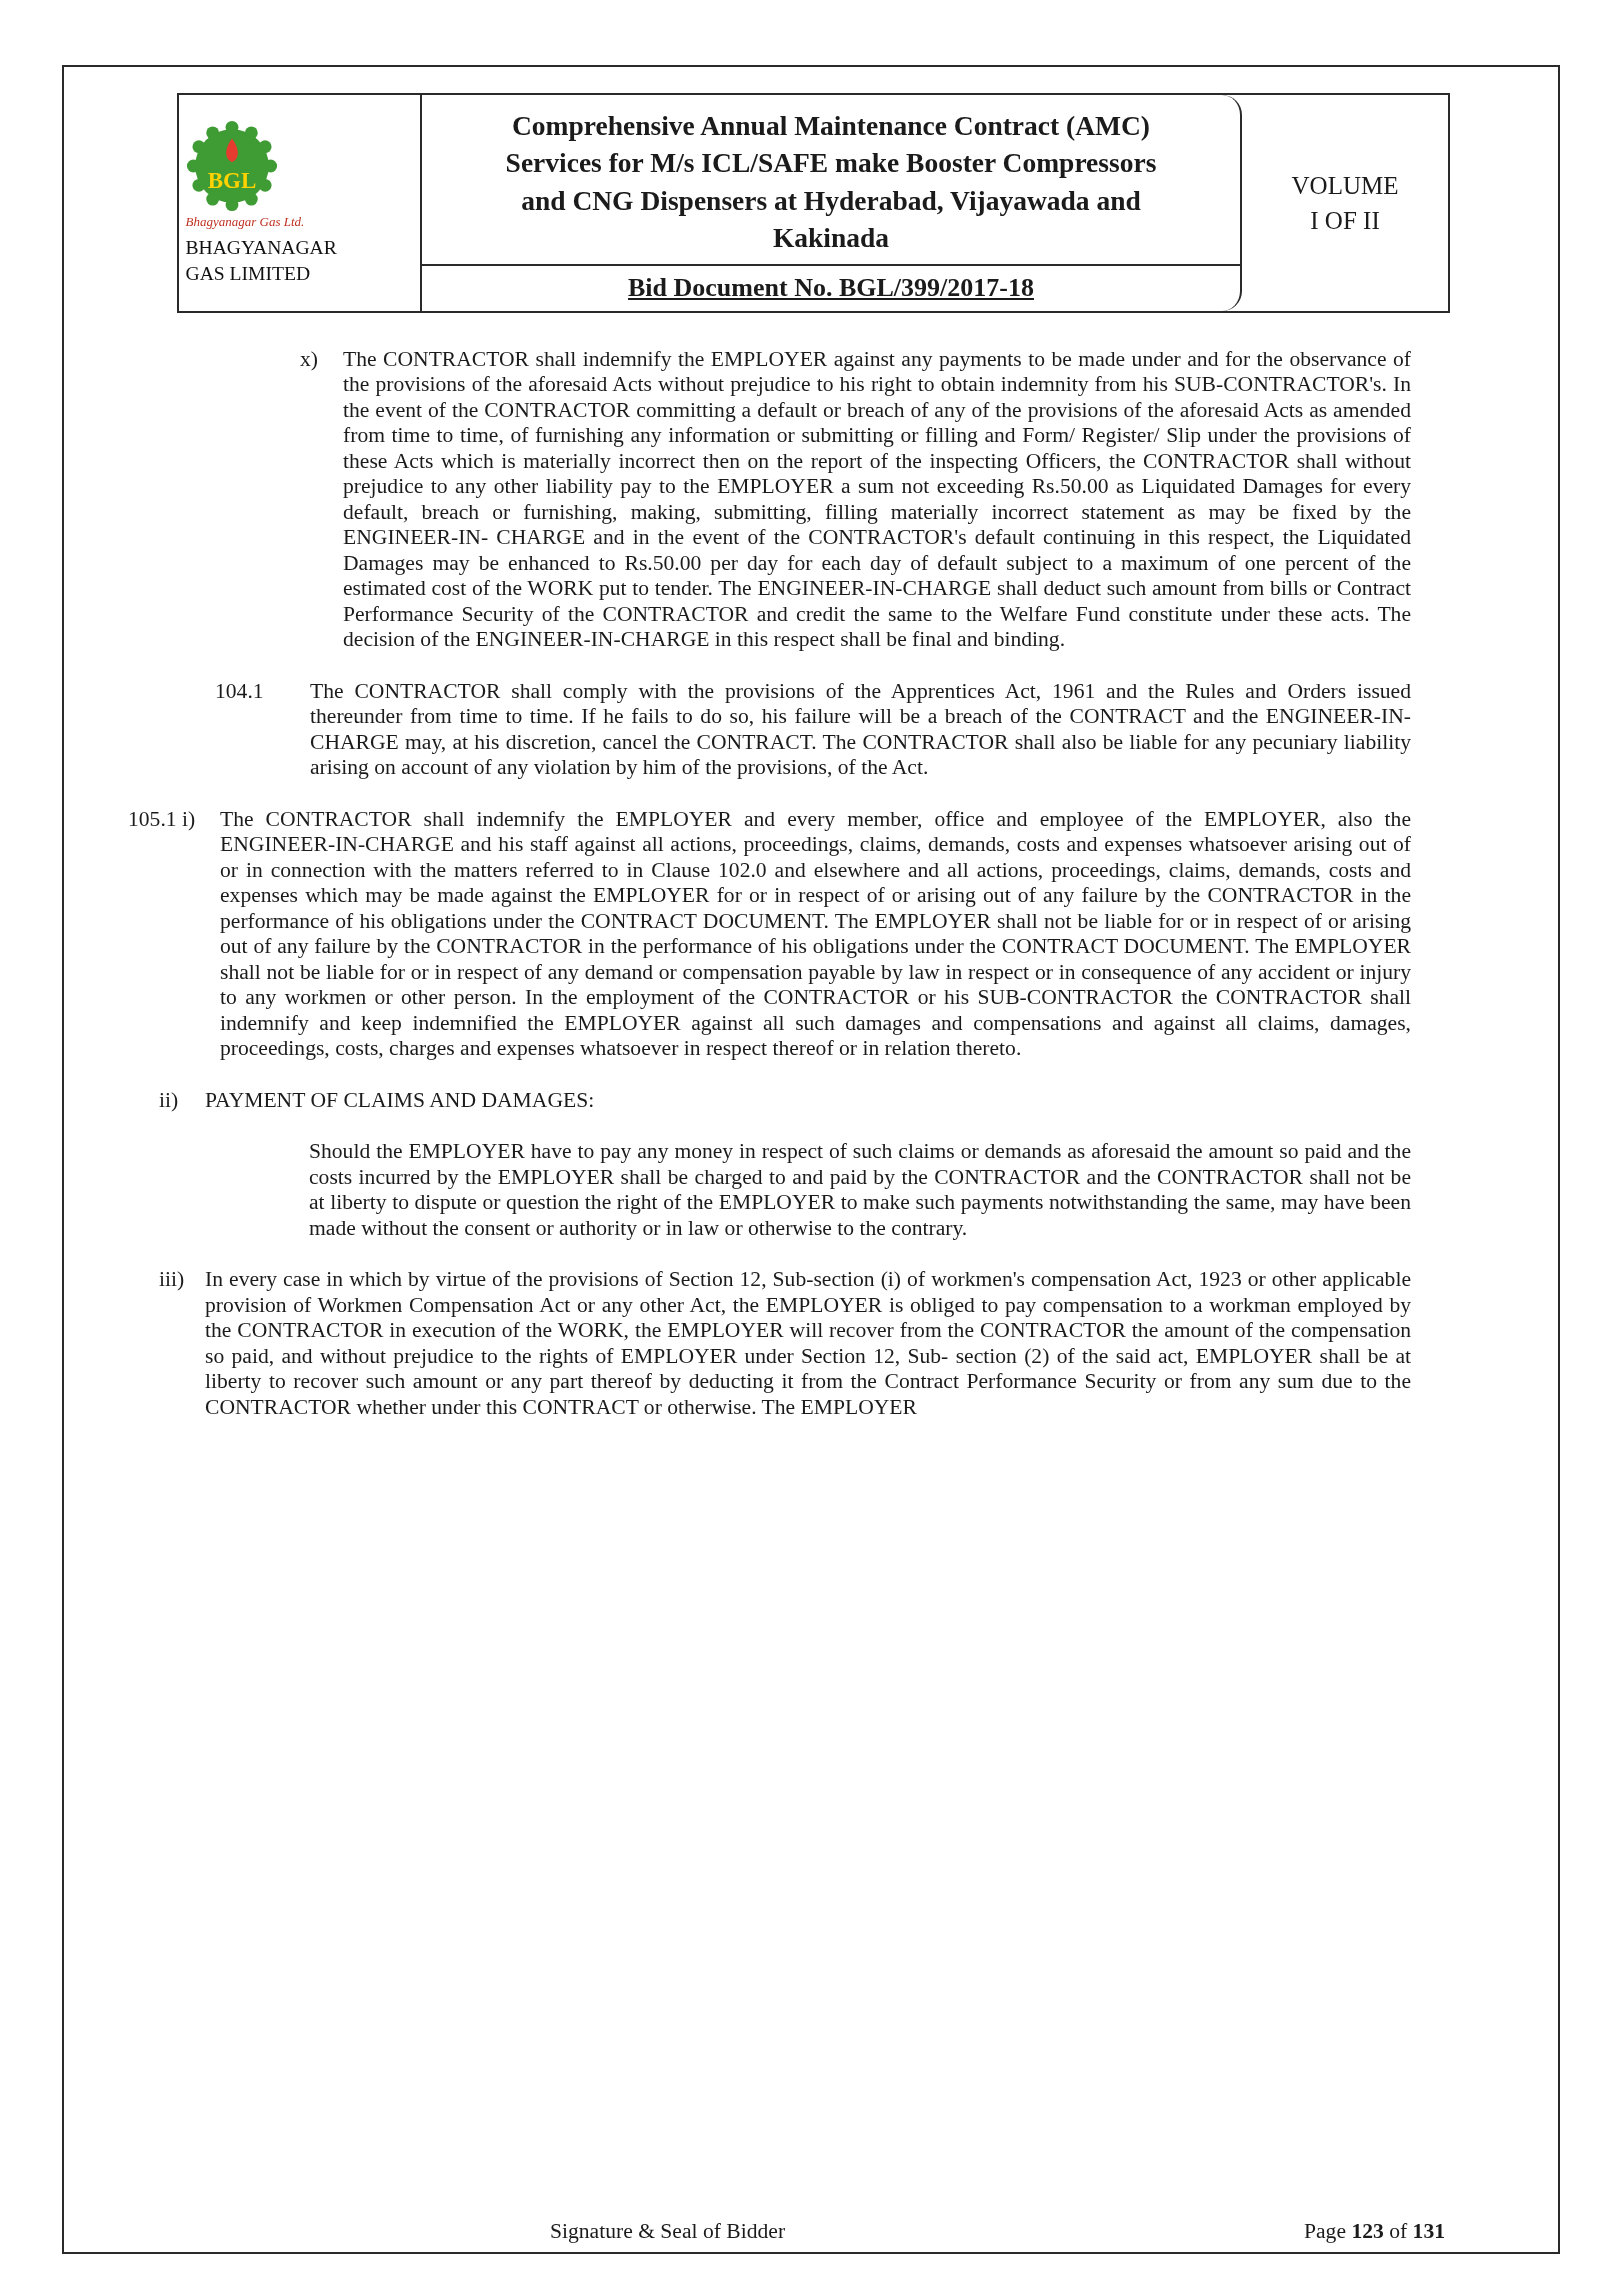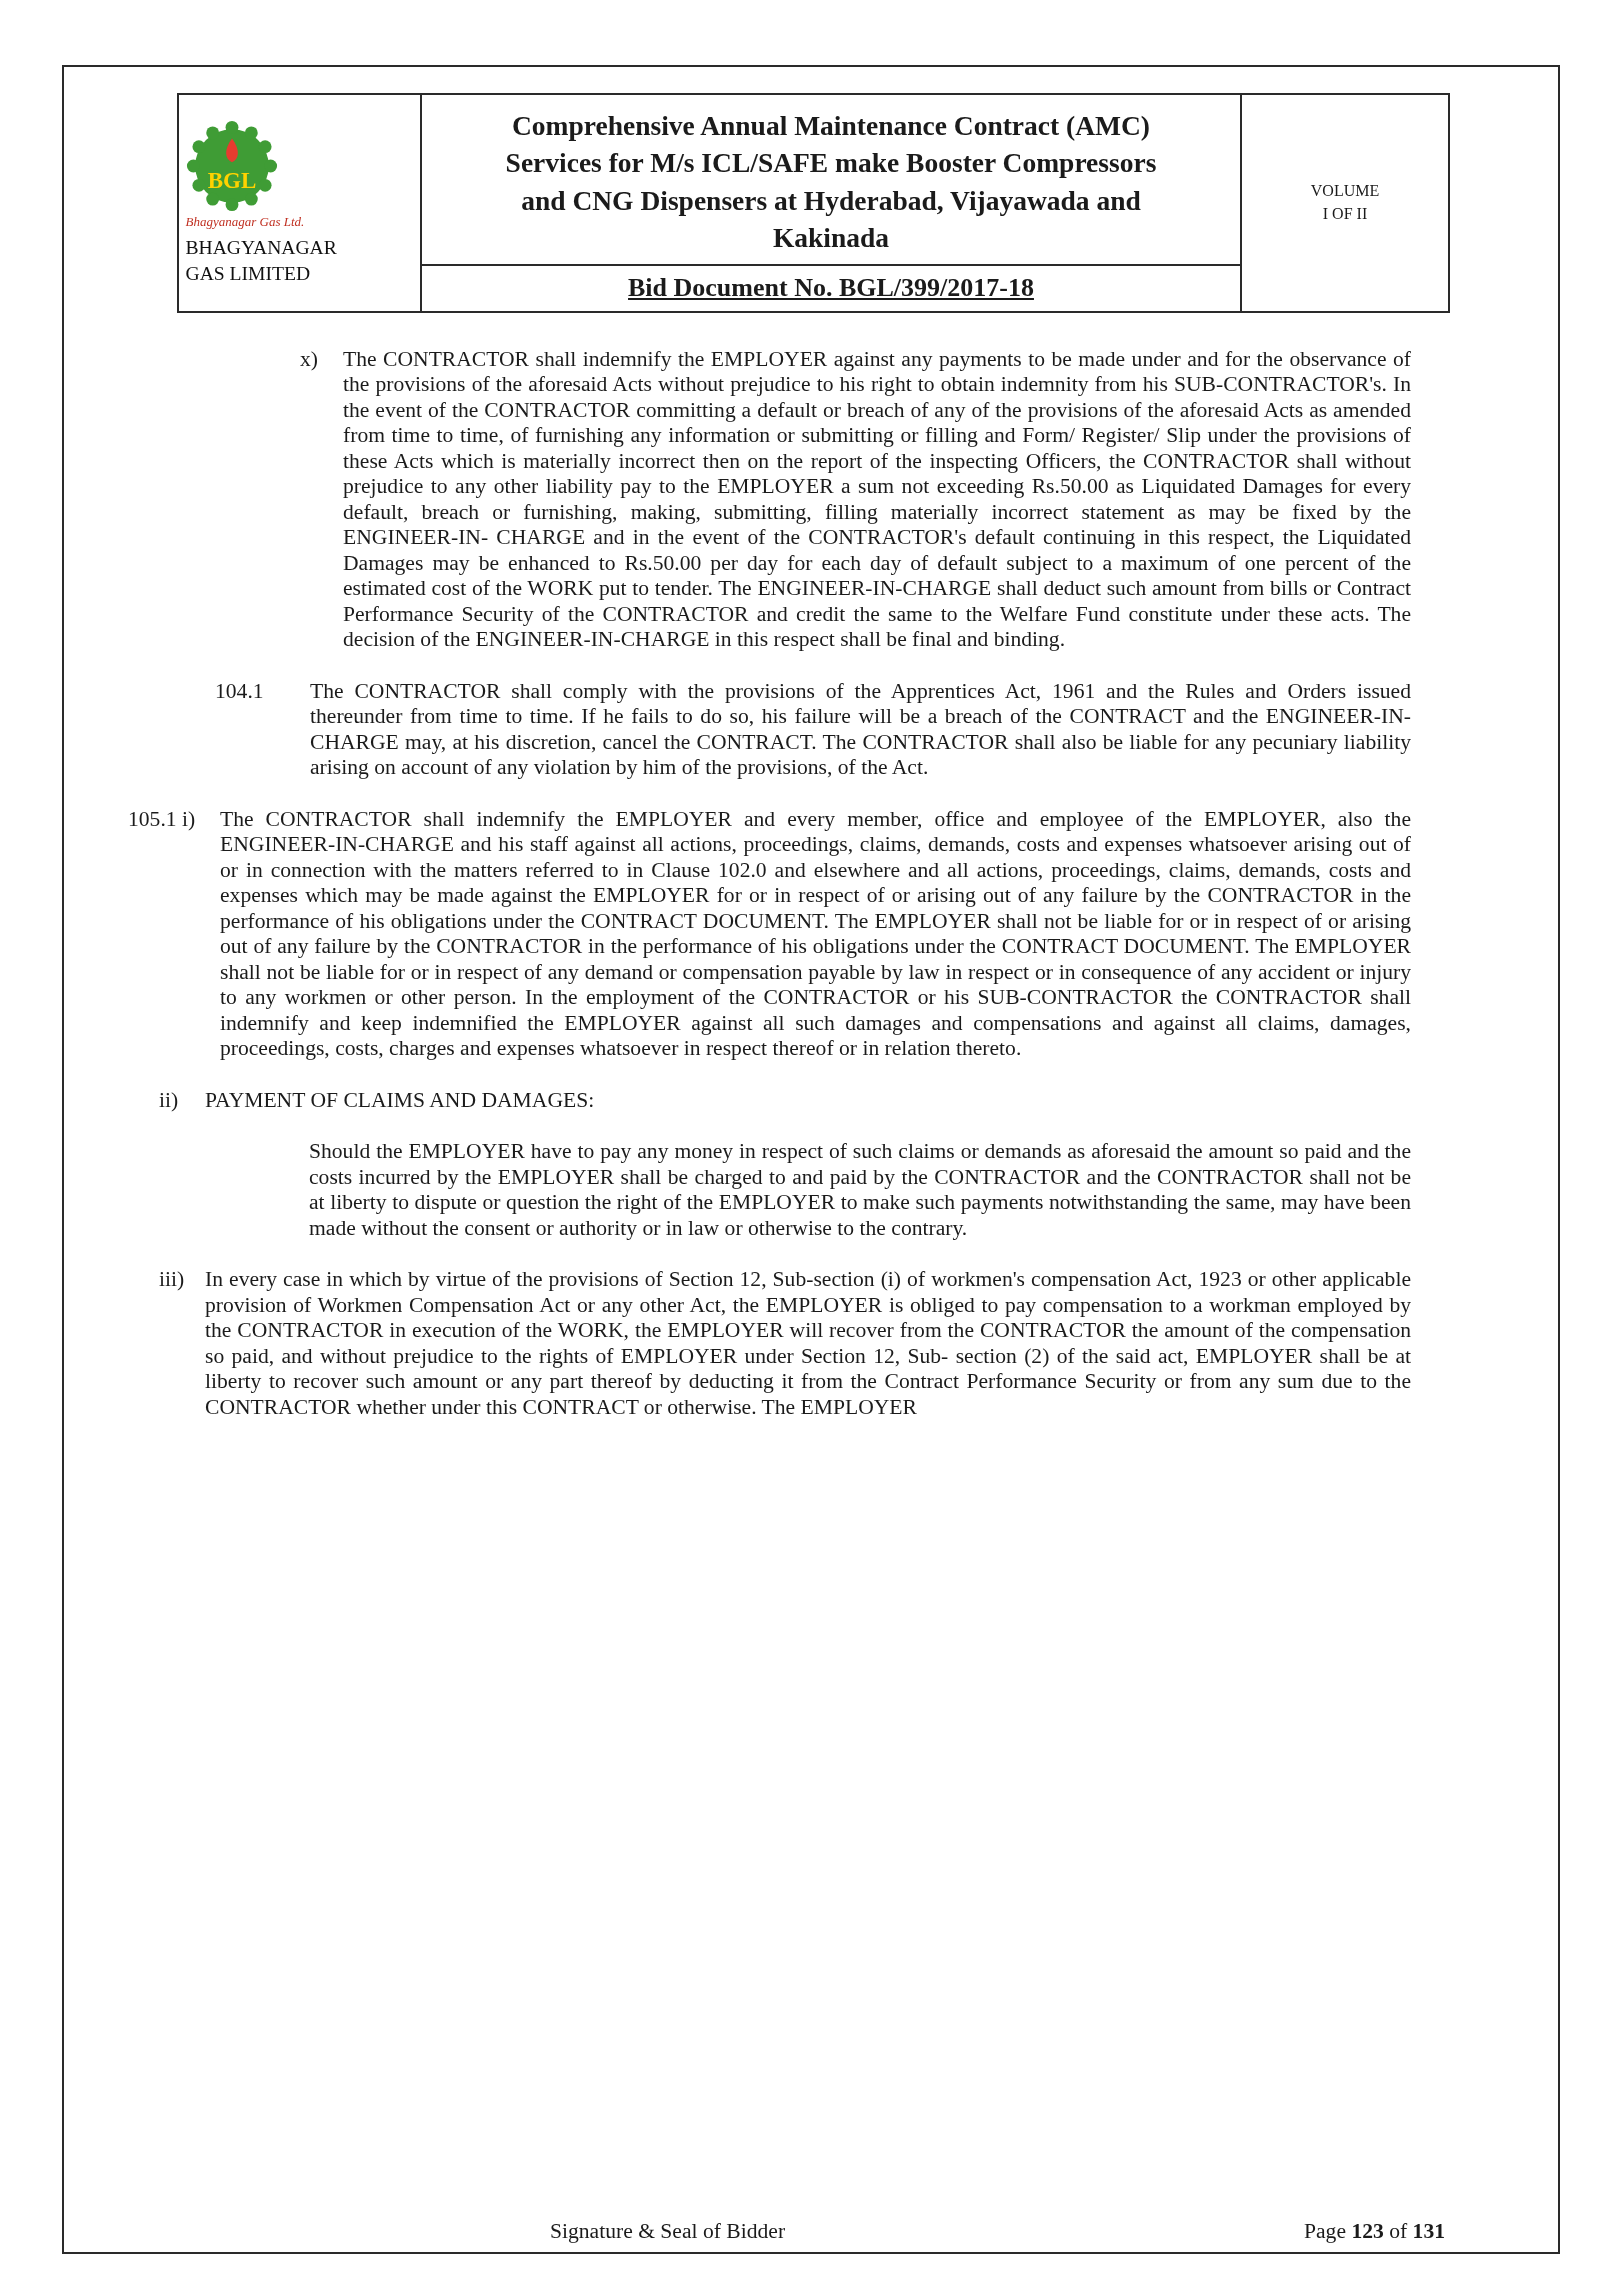--- a/index.html
+++ b/index.html
@@ -33,34 +33,34 @@
     text-align:center;
   }
   .logo { width:92px; height:92px; display:block; }
   .logo-caption { font-size:13px; font-style:italic; color:#c03022; margin-top:1.3px; }
   .org-name { font-size:19.6px; color:#111; line-height:1.25; margin-top:1.3px; }
   .org-name.first { margin-top:6.5px; }
   .title-cell {
     flex:1;
     text-align:center;
     padding:11.8px 13px 7.9px;
-    display:flex; flex-direction:column; justify-content:center;
+    display:flex; flex-direction:column; justify-content:center;border-radius:20px;
   }
   .title-main { font-weight:bold; font-size:27.5px; line-height:1.36; }
   .bid-no {
     font-weight:bold; font-size:26px;
     border-top:2px solid #2a2a2a;
     margin:7.9px -13px 0;
     padding-top:6.5px;
     text-decoration:underline;
   }
   .volume-cell {
     width:206px; border-right:none;
     display:flex; flex-direction:column; align-items:center; justify-content:center;
-    font-size:16px; line-height:1.4;
+    font-size:25px; line-height:1.4;
   }
 
   
   .content {
     margin-top:34px;
     padding-right:147px;
     font-size:21.6px;
     line-height:25.5px;
     text-align:justify;
   }

